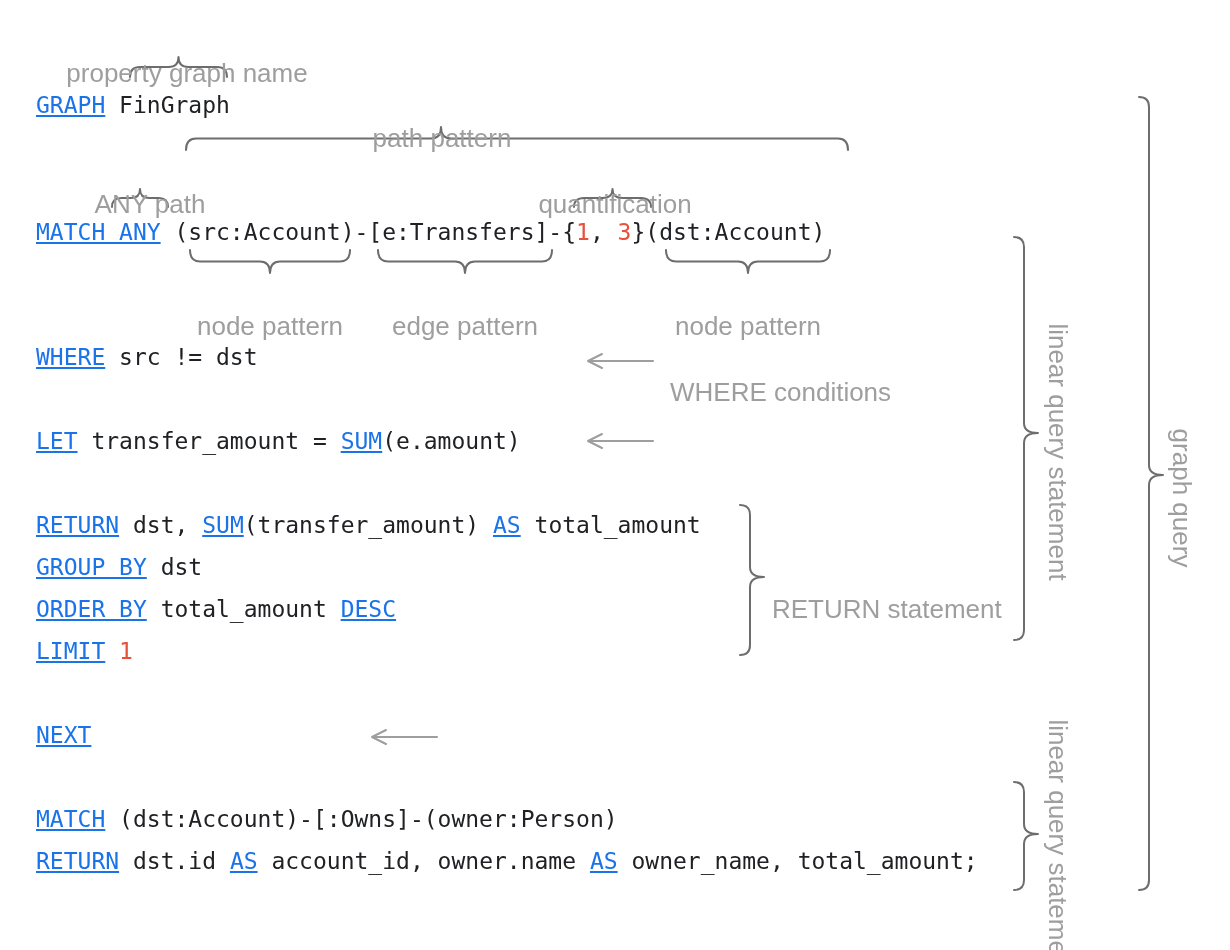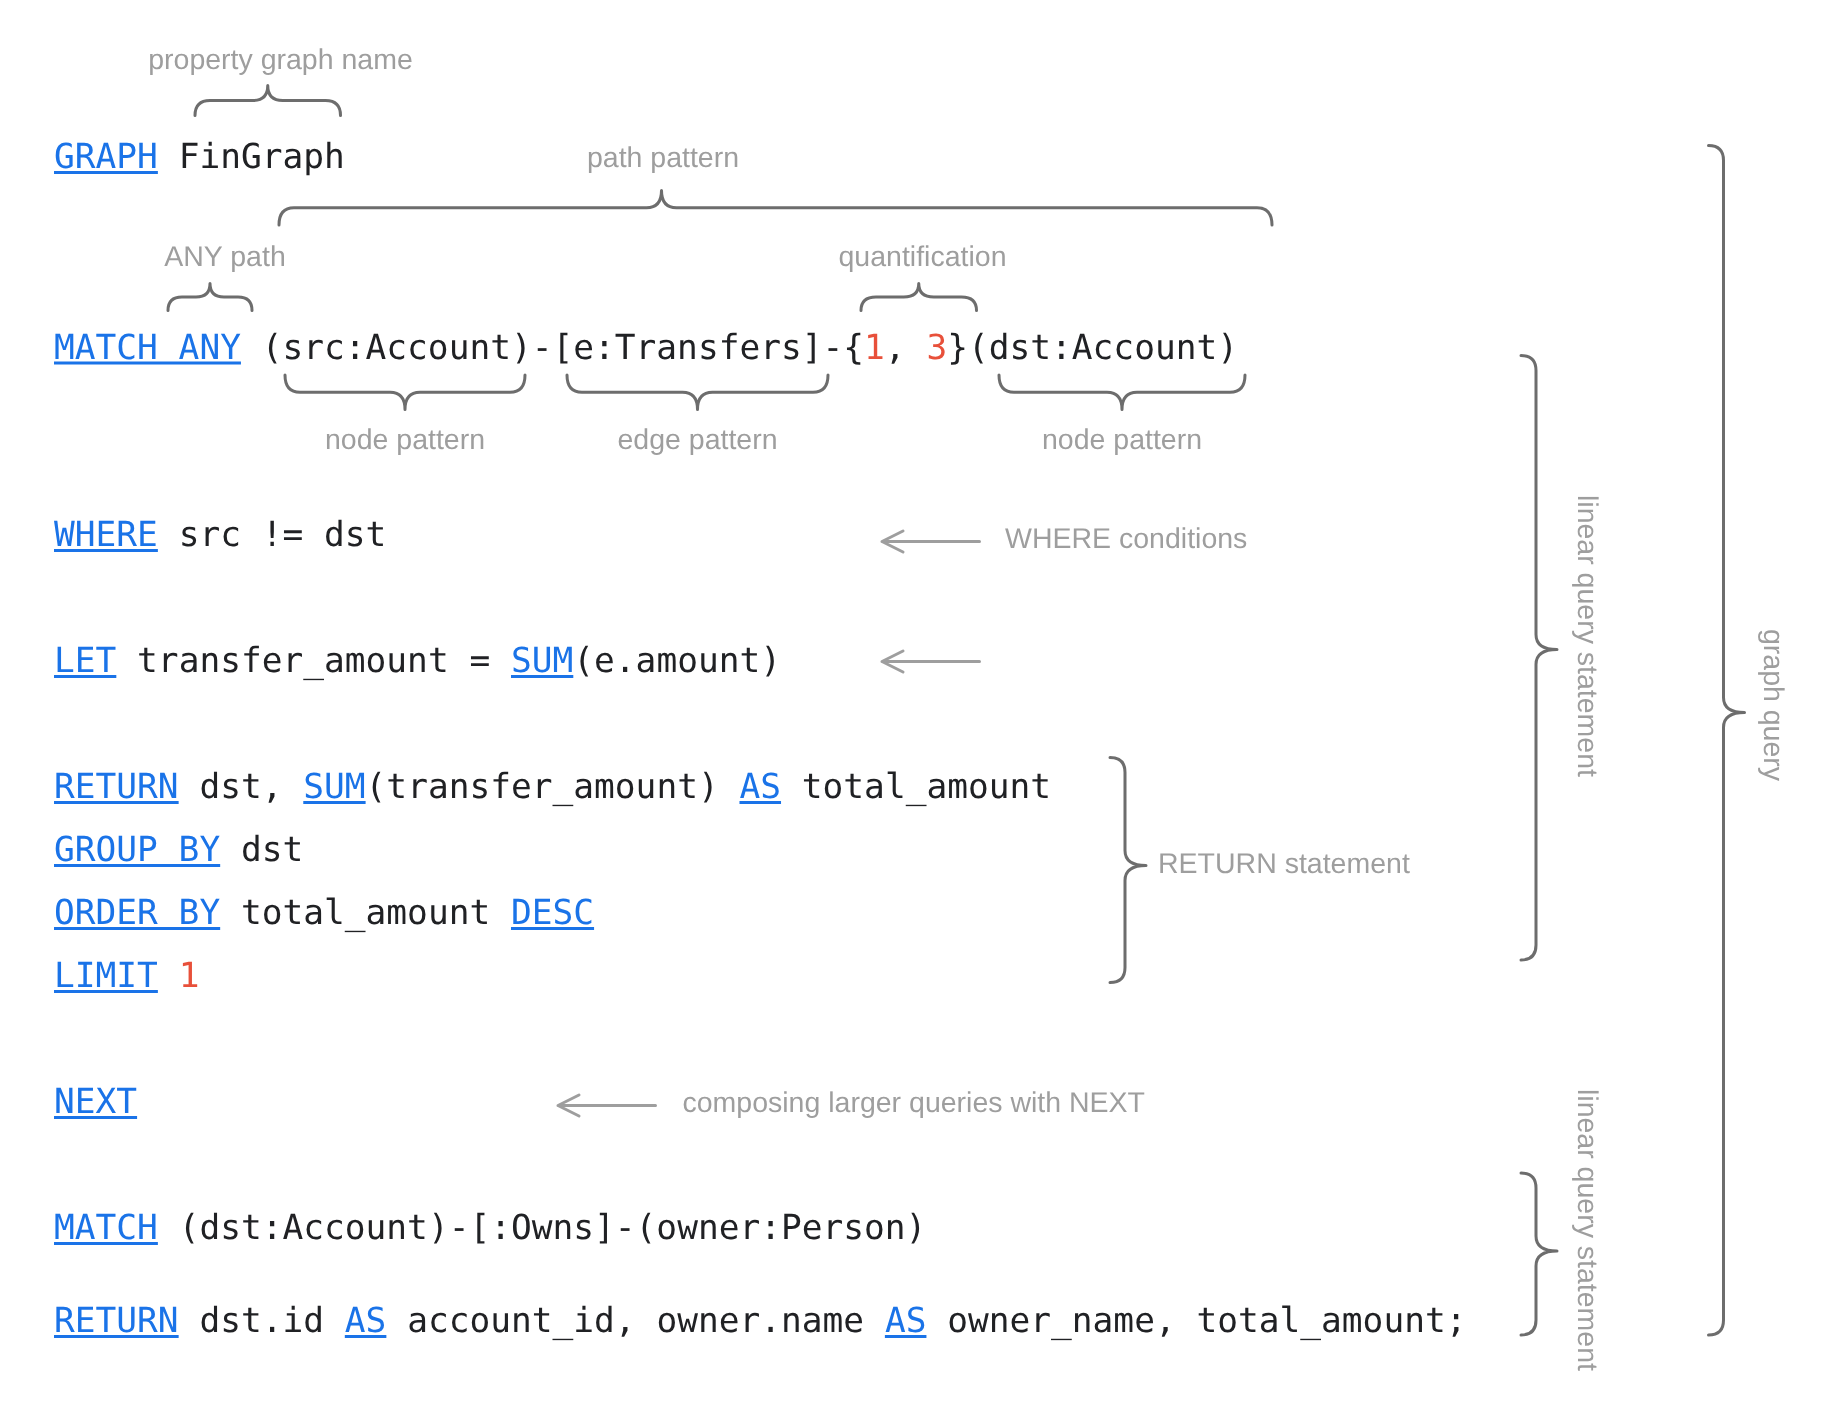--- a/index.html
+++ b/index.html
@@ -3,21 +3,21 @@
 <meta charset="utf-8">
 <style>
   html,body{margin:0;padding:0;background:#fff;}
   .canvas{position:relative;width:1230px;height:950px;background:var(--bg,#fff);overflow:hidden;
           font-family:"Liberation Sans",sans-serif;}
   .overlay{position:absolute;left:0;top:0;width:1230px;height:950px;}
   .code-line{position:absolute;left:36px;font:23px/28px "DejaVu Sans Mono",monospace;
              white-space:pre;color:var(--code,#202124);}
   .tok-kw{color:var(--kw,#1a73e8);text-decoration:underline;}
   .tok-num{color:var(--num,#e8503a);}
-  .lbl{position:absolute;color:var(--label,#9e9e9e);font-size:19px;white-space:nowrap;}
+  .lbl{position:absolute;color:var(--label,#9e9e9e);font-size:26px;white-space:nowrap;margin-top:28px;}
   .lbl.center{transform:translateX(-50%);}
   .lbl.vert{writing-mode:vertical-rl;transform:translate(-50%,-50%);}
 </style>
 </head>
 <body>
 
 <div class="canvas">
 
   <svg class="overlay" viewBox="0 0 1230 950" xmlns="http://www.w3.org/2000/svg">
       <path d="M 130 77 Q 130 67 140 67 L 168.5 67 Q 178.5 67 178.5 57 Q 178.5 67 188.5 67 L 217 67 Q 227 67 227 77" fill="none" stroke="#6d6d6d" stroke-width="2" stroke-linecap="round" stroke-linejoin="round"></path>
@@ -40,30 +40,29 @@
       <div class="code-line" style="top: 91px;"><span class="tok-kw">GRAPH</span><span class="tok-pl"> FinGraph</span></div>
       <div class="code-line" style="top: 218px;"><span class="tok-kw">MATCH ANY</span><span class="tok-pl"> (src:Account)-[e:Transfers]-{</span><span class="tok-num">1</span><span class="tok-pl">, </span><span class="tok-num">3</span><span class="tok-pl">}(dst:Account)</span></div>
       <div class="code-line" style="top: 343px;"><span class="tok-kw">WHERE</span><span class="tok-pl"> src != dst</span></div>
       <div class="code-line" style="top: 427px;"><span class="tok-kw">LET</span><span class="tok-pl"> transfer_amount = </span><span class="tok-kw">SUM</span><span class="tok-pl">(e.amount)</span></div>
       <div class="code-line" style="top: 511px; text-align: right;"><span class="tok-kw">RETURN</span><span class="tok-pl"> dst, </span><span class="tok-kw">SUM</span><span class="tok-pl">(transfer_amount) </span><span class="tok-kw">AS</span><span class="tok-pl"> total_amount</span></div>
       <div class="code-line" style="top: 553px;"><span class="tok-kw">GROUP BY</span><span class="tok-pl"> dst</span></div>
       <div class="code-line" style="top: 595px;"><span class="tok-kw">ORDER BY</span><span class="tok-pl"> total_amount </span><span class="tok-kw">DESC</span></div>
       <div class="code-line" style="top: 637px;"><span class="tok-kw">LIMIT</span><span class="tok-pl"> </span><span class="tok-num">1</span></div>
       <div class="code-line" style="top: 721px;"><span class="tok-kw">NEXT</span></div>
       <div class="code-line" style="top: 805px; text-align: right;"><span class="tok-kw">MATCH</span><span class="tok-pl"> (dst:Account)-[:Owns]-(owner:Person)</span></div>
-      <div class="code-line" style="top: 847px; margin-top: 20px;"><span class="tok-kw">RETURN</span><span class="tok-pl"> dst.id </span><span class="tok-kw">AS</span><span class="tok-pl"> account_id, owner.name </span><span class="tok-kw">AS</span><span class="tok-pl"> owner_name, total_amount;</span></div>
+      <div class="code-line" style="top: 847px;"><span class="tok-kw">RETURN</span><span class="tok-pl"> dst.id </span><span class="tok-kw">AS</span><span class="tok-pl"> account_id, owner.name </span><span class="tok-kw">AS</span><span class="tok-pl"> owner_name, total_amount;</span></div>
     </div>
 
   <div class="lbl center" style="left:187px;top:30px">property graph name</div>
   <div class="lbl center" style="left:442px;top:95px">path pattern</div>
   <div class="lbl center" style="left:150px;top:161px">ANY path</div>
   <div class="lbl center" style="left:615px;top:161px">quantification</div>
   <div class="lbl center" style="left:270px;top:283px">node pattern</div>
   <div class="lbl center" style="left:465px;top:283px">edge pattern</div>
   <div class="lbl center" style="left:748px;top:283px">node pattern</div>
   <div class="lbl" style="left:670px;top:349px">WHERE conditions</div>
   <div class="lbl" style="left:772px;top:566px">RETURN statement</div>
-  <div class="lbl" style="left:455px;top:725px">composing larger queries with NEXT</div>
   <div class="lbl vert" style="left:1057px;top:424px">linear query statement</div>
   <div class="lbl vert" style="left:1181px;top:470px">graph query</div>
   <div class="lbl vert" style="left:1057px;top:820px">linear query statement</div>
 
 </div>
 
 </body></html>

